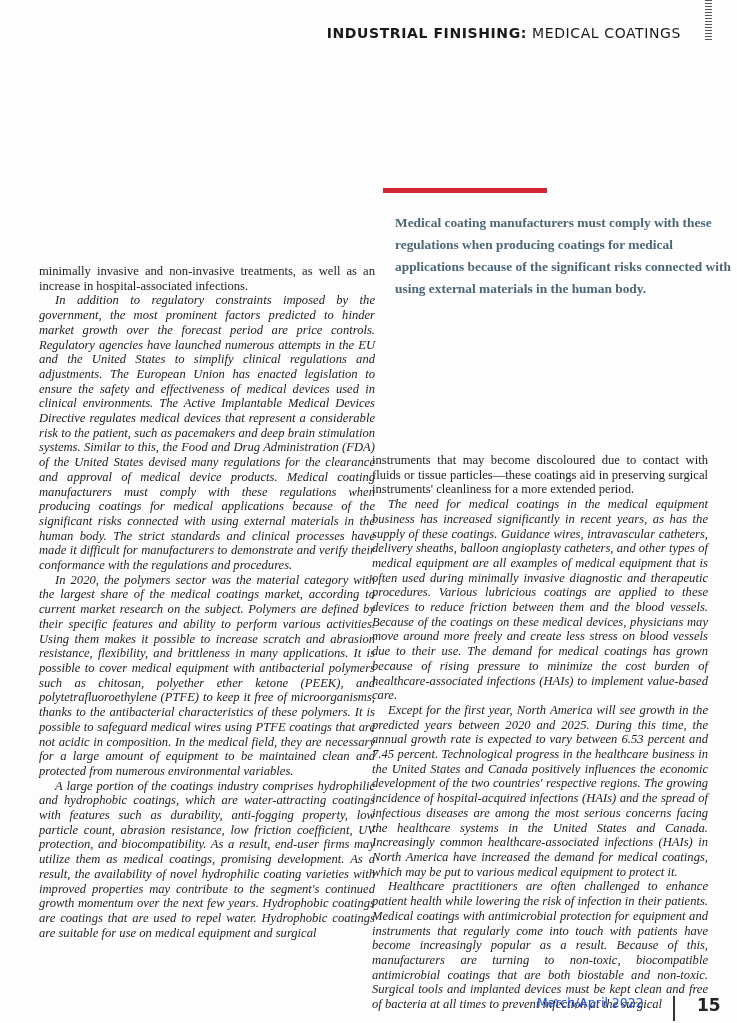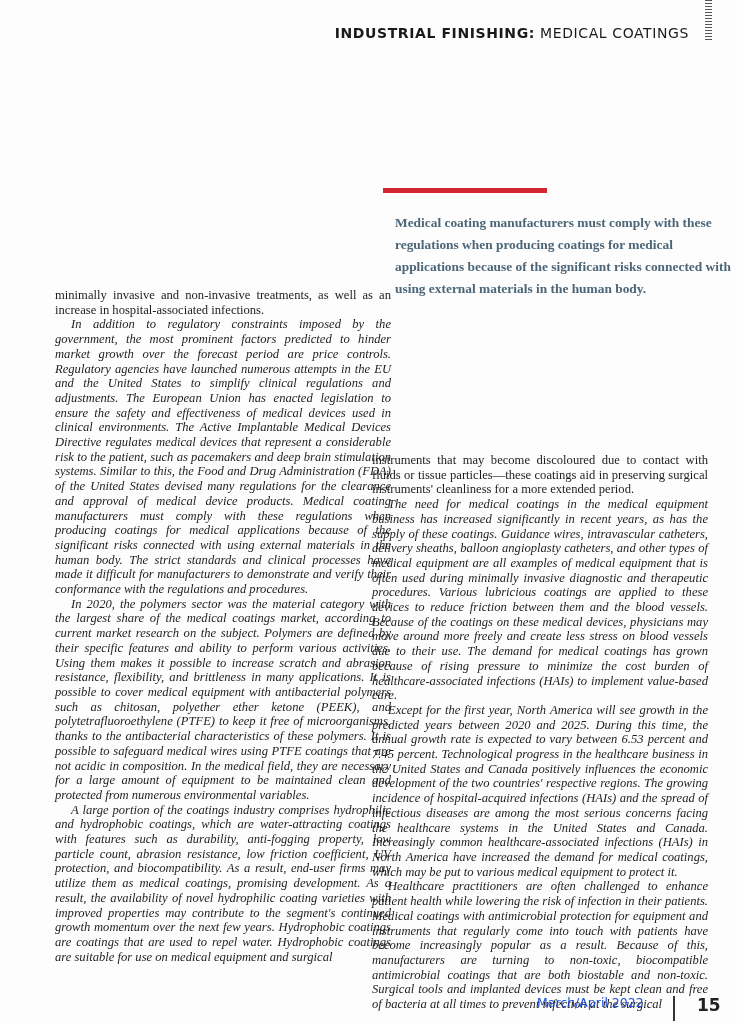--- a/index.html
+++ b/index.html
@@ -2,21 +2,21 @@
 <html><head>
 <meta charset="utf-8">
 <style>
   html, body { margin: 0; padding: 0; }
   body {
     width: 737px; height: 1023px; background: #fdfdfd;
     position: relative; overflow: hidden;
     font-family: "DejaVu Serif", serif; color: #1d1d1d;
   }
   .header {
-    position: absolute; top: 25px; right: 48px;
+    position: absolute; top: 25px; right: 56px;
     font-family: "DejaVu Sans", sans-serif; font-size: 14px; letter-spacing: 0.6px;
     color: #1a1a1a; white-space: nowrap;
   }
   .header .bold { font-weight: bold; }
   .header .light { font-weight: normal; }
   .stripes {
     position: absolute; left: 705px; top: 0; width: 7px; height: 40px;
     background: repeating-linear-gradient(to bottom, #555 0px, #555 1.5px, transparent 1.5px, transparent 3px);
   }
   .redbar {
@@ -27,21 +27,21 @@
     font-family: Liberation Serif, serif; font-weight: bold; font-size: 13.4px; line-height: 22px;
     color: #4c6677;
   }
   .col {
     position: absolute; width: 336px;
     font-family: "Liberation Serif", serif; font-size: 12.6px; line-height: 14.7px;
     text-align: justify; hyphens: none;
   }
   .col p { margin: 0; }
   .col p.indent { text-indent: 16px; font-style: italic; }
-  .col-left { left: 39px; top: 288px; margin-left: 16px; }
+  .col-left { left: 39px; top: 264px; }
   .col-right { left: 372px; top: 405px; margin-top: 48px; }
   .footer-date {
     position: absolute; left: 537px; top: 995px;
     font-family: "DejaVu Sans", sans-serif; font-size: 12.5px; color: #1d4ed8;
   }
   .footer-rule {
     position: absolute; left: 673px; top: 996px; width: 1.5px; height: 25px; background: #333;
   }
   .footer-page {
     position: absolute; left: 697px; top: 995px;

